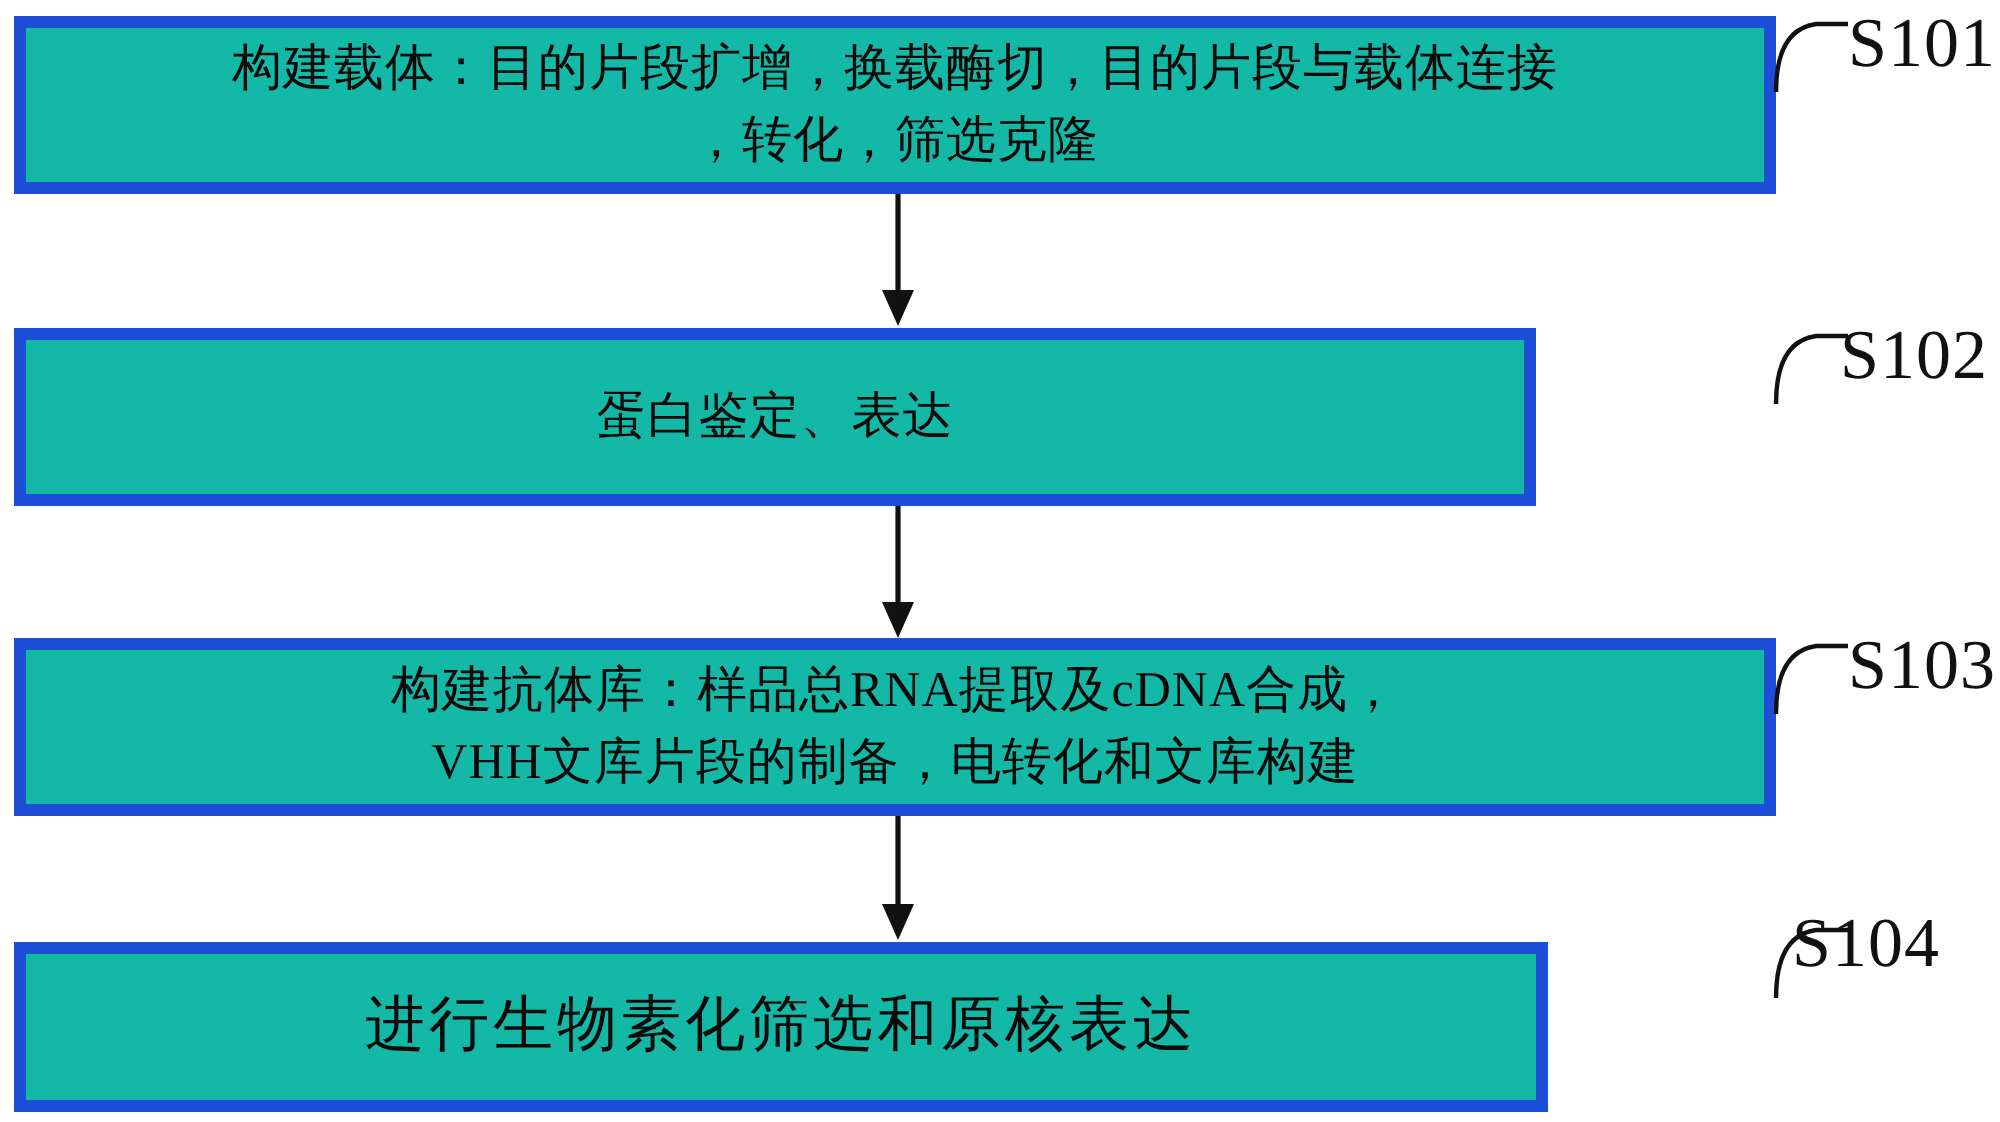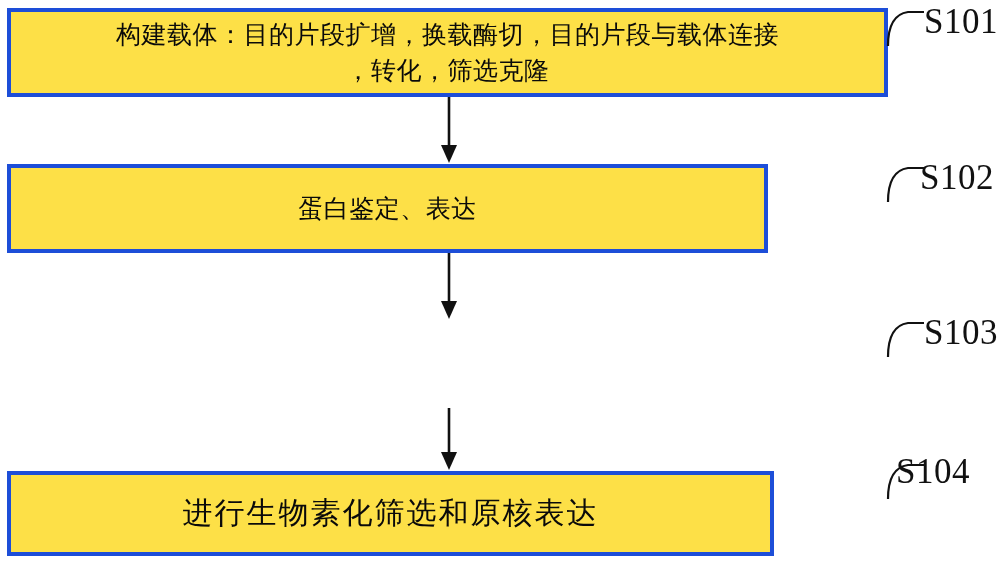--- a/index.html
+++ b/index.html
@@ -18,22 +18,22 @@
   #canvas {
     position: absolute;
     left: 0;
     top: 0;
     width: 1000px;
     height: 561px;
   }
   .step-box {
     position: absolute;
     box-sizing: border-box;
-    border: 4px solid #1d4ed8;
-    background: #fde047;
+    border: 6px solid #1d4ed8;
+    background: #14b8a6;
     display: flex;
     align-items: center;
     justify-content: center;
     text-align: center;
   }
   .step-text {
     font-family: "Liberation Serif", "DejaVu Serif", serif;
     color: #0a0a0a;
     line-height: 1.42;
     letter-spacing: 0.5px;
@@ -93,20 +93,24 @@
   <div class="step-label" id="label-2">S102</div>
   <svg class="leader-svg" style="left:884px; top:158px;" width="46" height="46" viewBox="0 0 46 46">
     <path d="M4 44 C 4 24, 10 12, 24 10 L 40 10" fill="none" stroke="#111111" stroke-width="2.2"></path>
   </svg>
 
   <svg class="arrow-svg" style="left:438px; top:253px;" width="22" height="68" viewBox="0 0 22 68">
     <line x1="11" y1="0" x2="11" y2="52" stroke="#111111" stroke-width="2.6"></line>
     <polygon points="3,48 19,48 11,66" fill="#111111"></polygon>
   </svg>
 
+  <div class="step-box" id="box-3">
+    <div class="step-text">构建抗体库：样品总RNA提取及cDNA合成，
+VHH文库片段的制备，电转化和文库构建</div>
+  </div>
   <div class="step-label" id="label-3">S103</div>
   <svg class="leader-svg" style="left:884px; top:313px;" width="46" height="46" viewBox="0 0 46 46">
     <path d="M4 44 C 4 24, 10 12, 24 10 L 40 10" fill="none" stroke="#111111" stroke-width="2.2"></path>
   </svg>
 
   <svg class="arrow-svg" style="left:438px; top:408px;" width="22" height="64" viewBox="0 0 22 64">
     <line x1="11" y1="0" x2="11" y2="48" stroke="#111111" stroke-width="2.6"></line>
     <polygon points="3,44 19,44 11,62" fill="#111111"></polygon>
   </svg>
 

